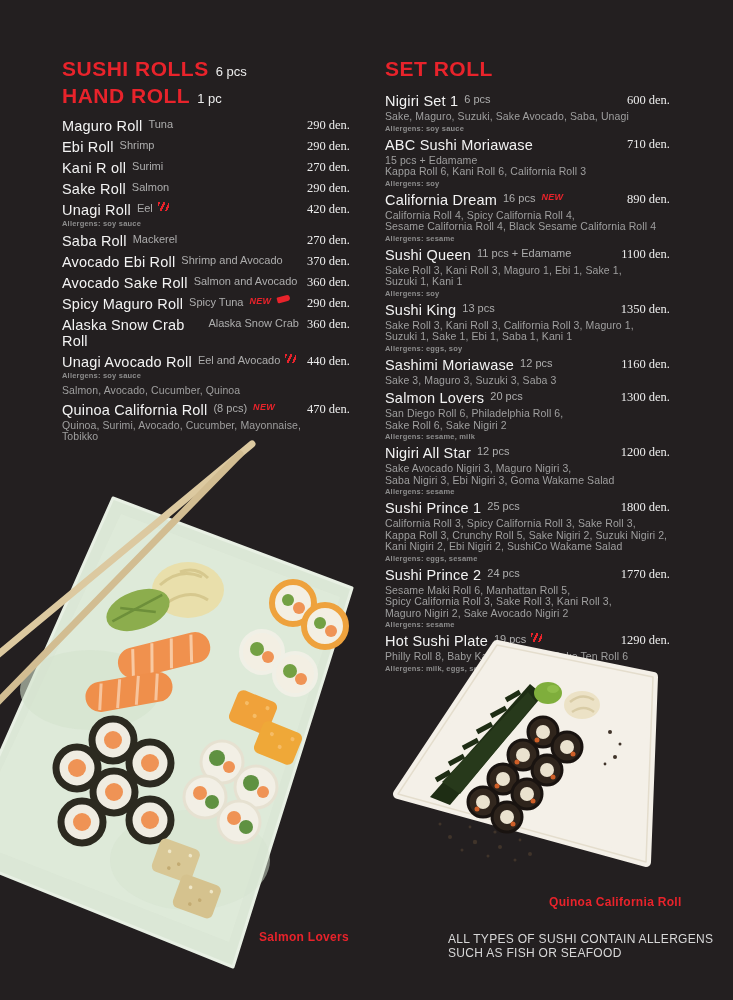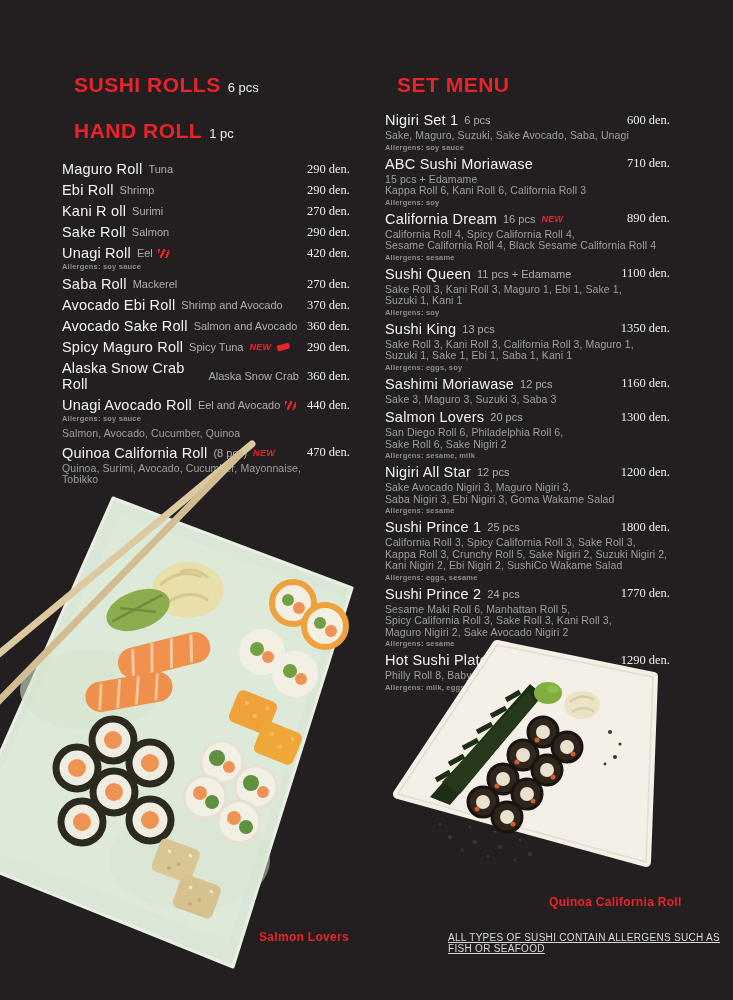--- a/index.html
+++ b/index.html
@@ -7,50 +7,50 @@
   body{
     width:733px;height:1000px;position:relative;overflow:hidden;
     background:#231f20;
     font-family:"Liberation Sans",sans-serif;
     -webkit-font-smoothing:antialiased;
   }
   .col{position:absolute;top:57px;}
   .col-left{left:62px;width:288px;}
   .col-right{left:385px;width:285px;}
 
-  .menu-hdr{margin:12px;font-size:21px;line-height:31px;font-weight:bold;color:var(--red);letter-spacing:.5px;}
+  .menu-hdr{margin:0;font-size:21px;line-height:24px;font-weight:bold;color:var(--red);letter-spacing:.5px;}
   .hdr-sub{font-size:13px;color:#ececec;font-weight:normal;letter-spacing:0;margin-left:7px;font-style:normal;}
 
   .items{margin-top:7px;}
   .mi{margin-bottom:5px;}
   .col-right .items{margin-top:12px;}
   .col-right .mi{margin-bottom:4px;}
 
-  .mi-line{display:flex;align-items:center;}
+  .mi-line{display:flex;align-items:flex-start;}
   .mi-name{font-size:14.5px;line-height:16px;color:#f3f3f3;letter-spacing:.2px;}
   .mi-sub{font-size:11px;color:#adadad;margin-left:6px;white-space:nowrap;}
   .mi-price{margin-left:auto;font-size:12.5px;color:#ececec;padding-left:8px;white-space:nowrap;font-family:Liberation Serif, serif;}
   .mi-desc{font-size:10.5px;line-height:11.5px;color:#9f9f9f;margin-top:2px;white-space:pre-line;letter-spacing:.1px;}
   .mi-allerg{font-size:7.5px;line-height:8px;color:#8d8d8d;margin-top:2px;letter-spacing:.2px;font-weight:bold;}
 
   .new-tag{font-size:9px;font-weight:bold;font-style:italic;color:var(--red);margin-left:6px;letter-spacing:.3px;}
   .spicy-icon{display:inline-block;width:11px;height:9px;margin-left:5px;
     background:repeating-linear-gradient(115deg,var(--red) 0 2px,transparent 2px 5px);}
   .chili-icon{display:inline-block;width:13px;height:6px;margin-left:6px;border-radius:2px 6px 6px 3px;
     background:var(--red);transform:rotate(-15deg);}
 
   .photo{position:absolute;overflow:hidden;}
   .photo-left{left:0;top:440px;width:370px;height:560px;}
   .photo-right{left:380px;top:632px;width:350px;height:285px;}
 
   .caption{position:absolute;color:var(--red);font-size:12px;font-weight:bold;letter-spacing:.3px;}
   .caption-left{left:259px;top:930px;}
   .caption-right{left:549px;top:895px;}
 
-  .footer-note{position:absolute;left:448px;top:932px;font-size:10px;color:#d8d8d8;letter-spacing:.3px;text-decoration:underline;}
+  .footer-note{position:absolute;left:448px;top:932px;font-size:12px;color:#d8d8d8;letter-spacing:.3px;}
 </style>
 </head>
 <body>
 
 <div class="col col-left">
   <h1 class="menu-hdr"><span>SUSHI ROLLS</span><span class="hdr-sub">6 pcs</span></h1>
   <h1 class="menu-hdr"><span>HAND ROLL</span><span class="hdr-sub">1 pc</span></h1>
 
   <div class="items">
     <div class="mi">
@@ -146,21 +146,21 @@
           <span class="new-tag">NEW</span>
           <span class="mi-price">470 den.</span>
         </div>
         <div class="mi-desc">Quinoa, Surimi, Avocado, Cucumber, Mayonnaise,
 Tobikko</div>
       </div>
   </div>
 </div>
 
 <div class="col col-right">
-  <h1 class="menu-hdr"><span>SET MENU</span></h1>
+  <h1 class="menu-hdr"><span>SET ROLL</span></h1>
 
   <div class="items">
     <div class="mi">
         <div class="mi-line">
           <span class="mi-name">Nigiri Set 1</span>
           <span class="mi-sub">6 pcs</span>
           <span class="mi-price">600 den.</span>
         </div>
         <div class="mi-desc">Sake, Maguro, Suzuki, Sake Avocado, Saba, Unagi</div>
         <div class="mi-allerg">Allergens: soy sauce</div>

